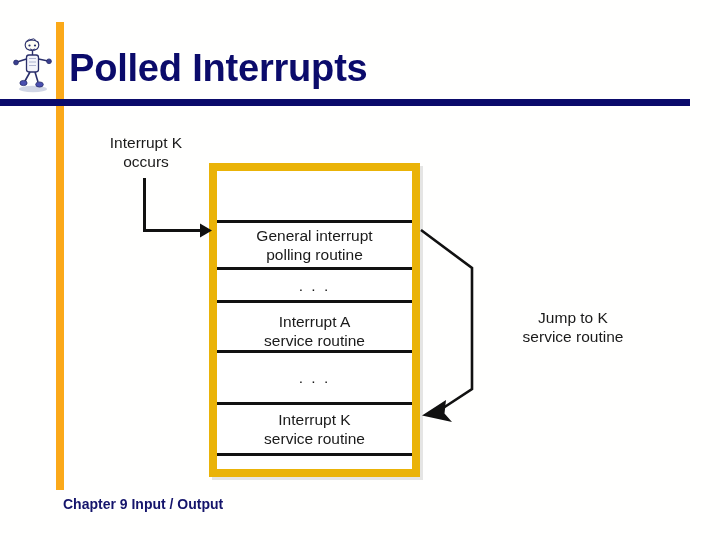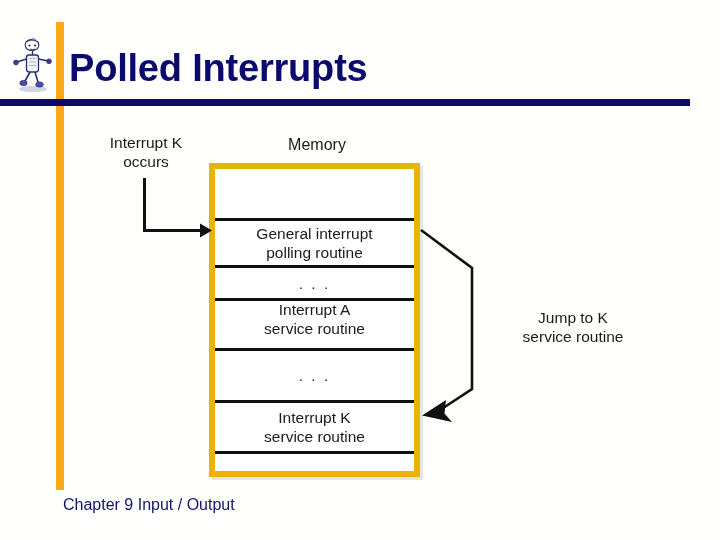--- a/index.html
+++ b/index.html
@@ -52,23 +52,24 @@
     top: 36px;
     width: 44px;
     height: 58px;
   }
 
   
   .footer-text {
     position: absolute;
     left: 63px;
     top: 496px;
-    font-size: 16px;
+    font-size: 14px;
     color: #14146B;
     white-space: nowrap;
+    font-weight: bold;
   }
   .footer-page {
     position: absolute;
     left: 656px;
     top: 496px;
     font-size: 11.5px;
     color: #C8A64B;
     white-space: nowrap;
     margin-top: 42px;
   }
@@ -113,21 +114,21 @@
     text-align: center;
   }
 
   
   .mem-box {
     position: absolute;
     left: 209px;
     top: 163px;
     width: 211px;
     height: 314px;
-    border: 6px solid #eab308;
+    border: 8px solid #eab308;
     box-sizing: border-box;
     background: #ffffff;
     box-shadow: 3px 3px 0 0 rgba(0,0,0,0.10);
   }
   .mem-row {
     position: absolute;
     left: 0;
     width: 100%;
     box-sizing: border-box;
     display: flex;
@@ -184,36 +185,35 @@
 </div>
 
 <div class="accent-bar"></div>
 <div class="title-rule"></div>
 <div class="slide-title">Polled Interrupts</div>
 
 <div class="diagram">
 
   <div class="dg-label lbl-interrupt-k">Interrupt K
 occurs</div>
-  <div class="dg-label lbl-memory">Memory</div>
   <div class="dg-label lbl-jump">Jump to K
 service routine</div>
 
   <div class="mem-box">
     <div class="mem-row" style="top:0px;height:49px;"></div>
     <div class="mem-div" style="top:49px;"></div>
 
     <div class="mem-row" style="top:52px;height:44px;">General interrupt
 polling routine</div>
     <div class="mem-div" style="top:96px;"></div>
 
     <div class="mem-row" style="top:99px;height:30px;letter-spacing:2px;">. . .</div>
     <div class="mem-div" style="top:129px;"></div>
 
-    <div class="mem-row" style="top:126px;height:47px;">Interrupt A
+    <div class="mem-row" style="top:136px;height:47px;">Interrupt A
 service routine</div>
     <div class="mem-div" style="top:179px;"></div>
 
     <div class="mem-row" style="top:182px;height:49px;letter-spacing:2px;">. . .</div>
     <div class="mem-div" style="top:231px;"></div>
 
     <div class="mem-row" style="top:234px;height:48px;">Interrupt K
 service routine</div>
     <div class="mem-div" style="top:282px;"></div>
 

